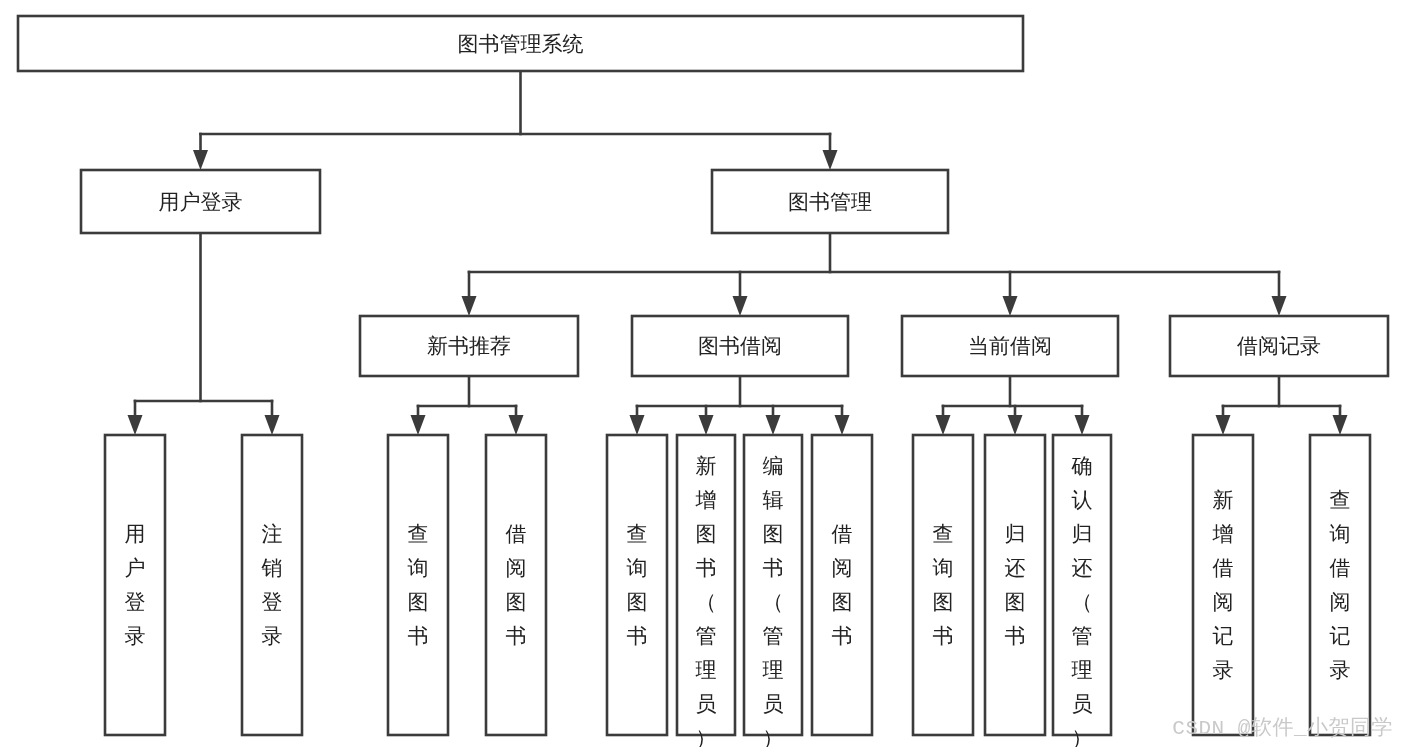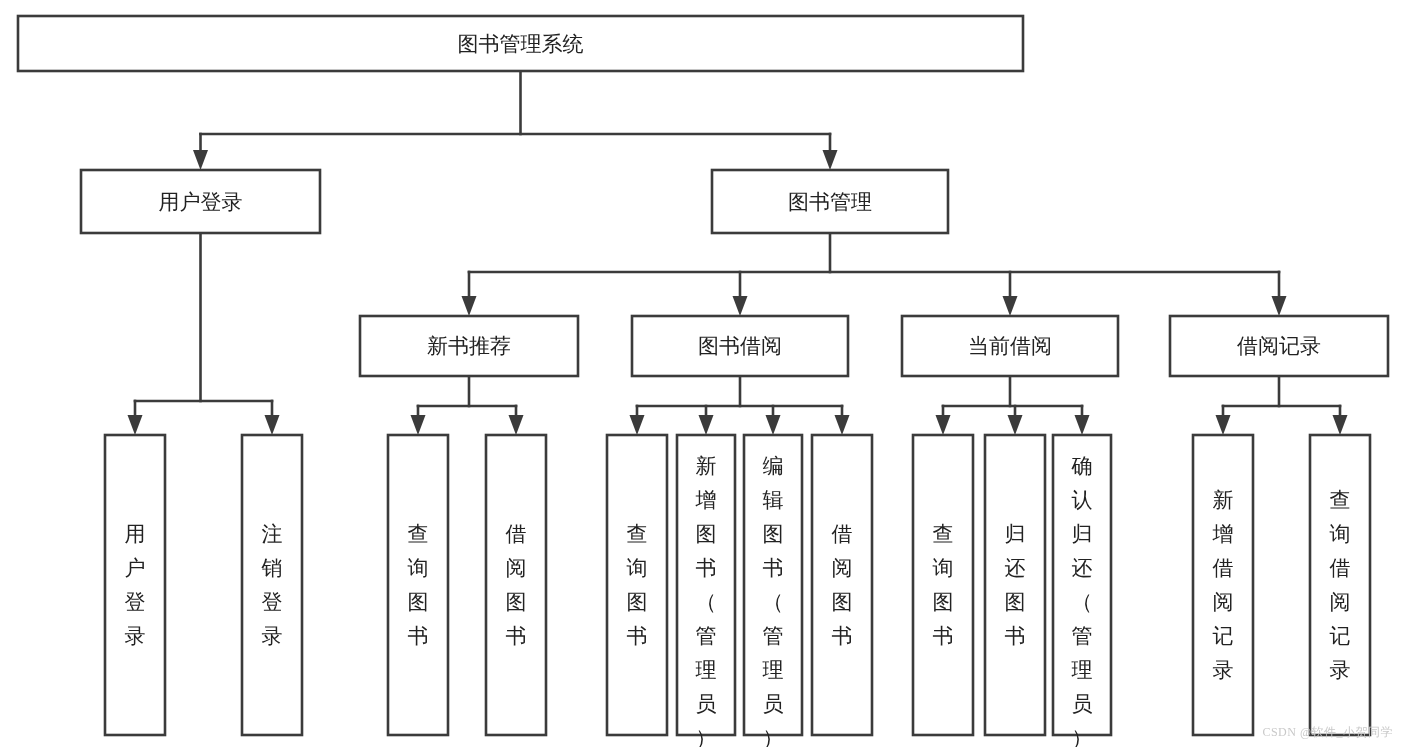--- a/index.html
+++ b/index.html
@@ -52,22 +52,22 @@
     fill: #222222;
     font-family: "DejaVu Sans", "Liberation Sans", sans-serif;
     font-size: 21px;
     text-anchor: middle;
   }
   .watermark {
     position: absolute;
     right: 12px;
     bottom: 6px;
     color: #c9c9c9;
-    font-size: 12px;
-    font-family: Liberation Serif, serif;
+    font-size: 21px;
+    font-family: Liberation Mono, monospace;
     letter-spacing: 0.5px;
     white-space: nowrap;
     pointer-events: none;
     text-align: center;
   }
 </style>
 </head>
 <body>
 
 <div id="diagram-root">

